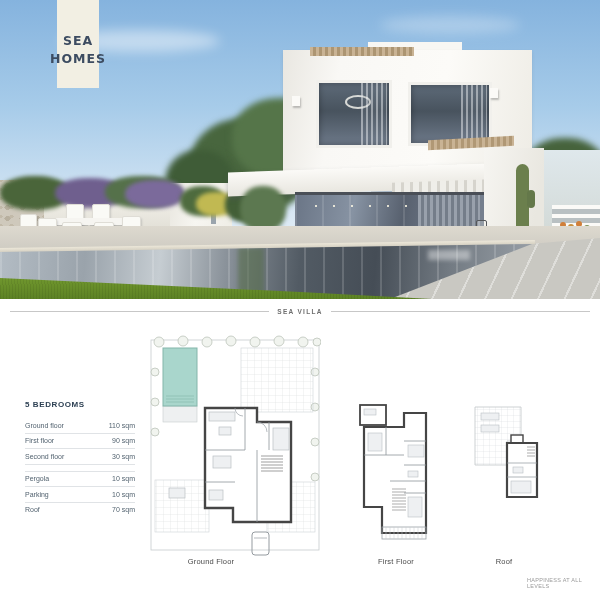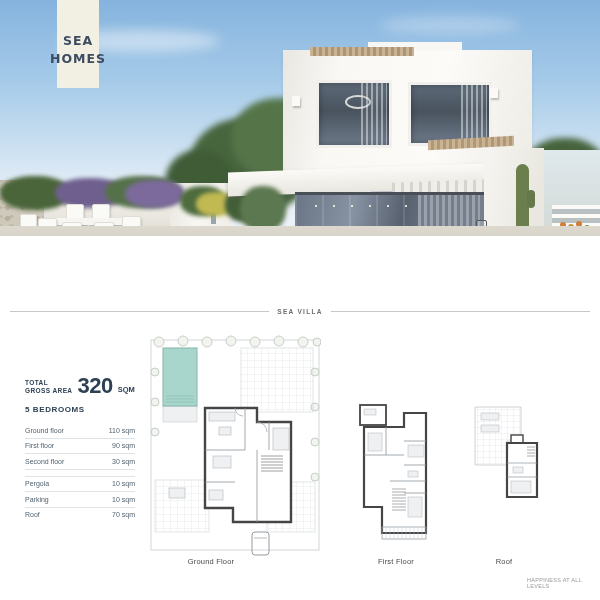--- a/index.html
+++ b/index.html
@@ -1,20 +1,20 @@
 <!DOCTYPE html>
 <html><head>
 <meta charset="utf-8">
 <style>
   html,body{margin:0;padding:0;background:#fff;}
   .page{position:relative;width:600px;height:600px;background:#fff;overflow:hidden;
         font-family:"Liberation Sans",sans-serif;}
 
   
-  .photo{position:absolute;left:0;top:0;width:600px;height:236px;overflow:hidden;}
+  .photo{position:absolute;left:0;top:0;width:600px;height:299px;overflow:hidden;}
   .sky{position:absolute;inset:0;background:linear-gradient(180deg,#85b3de 0%,#a6cbe9 35%,#cfe2f2 65%,#e9f1f8 84%,#edf2f6 100%);}
   .cloud{position:absolute;background:rgba(255,255,255,.45);border-radius:50%;filter:blur(6px);}
   .blob{position:absolute;border-radius:46%;filter:blur(3px);}
   .wall{position:absolute;left:0;top:196px;width:186px;height:42px;background:linear-gradient(180deg,#f3f1ea,#dedbd2);}
   .stonewall{position:absolute;left:0;top:180px;width:44px;height:80px;background:#cfc9bc;
      background-image:radial-gradient(#b8b09f 28%,transparent 30%),radial-gradient(#c2baa9 26%,transparent 28%);
      background-size:15px 11px,11px 9px;background-position:0 0,6px 5px;}
   .distant-house{position:absolute;left:38px;top:186px;width:27px;height:15px;background:#f4f3ee;box-shadow:1px 1px 2px rgba(0,0,0,.08);}
   .lowbldg{position:absolute;left:170px;top:183px;width:62px;height:56px;background:linear-gradient(100deg,#e9e7e0 0%,#f7f6f1 45%,#efede6 100%);}
   .slit{position:absolute;left:211px;top:198px;width:5px;height:26px;background:#9aa4ad;}
@@ -90,21 +90,21 @@
   .divider{position:absolute;left:10px;right:10px;top:308px;display:flex;align-items:center;gap:8px;}
   .divider .line{flex:1;height:1px;background:#c7c7c7;}
   .divider .lbl{font-size:6.5px;font-weight:700;color:#6e6e6e;letter-spacing:1.3px;}
 
   
   .info{position:absolute;left:25px;top:376px;width:110px;color:#2e4154;}
   .total{display:flex;align-items:flex-end;gap:5px;}
   .tl{display:flex;flex-direction:column;font-size:6.5px;font-weight:700;letter-spacing:.4px;line-height:8px;}
   .tv{font-size:22px;font-weight:700;line-height:19px;letter-spacing:-.5px;}
   .tu{font-size:7.5px;font-weight:700;margin-bottom:1px;}
-  .bedrooms{margin-top:10px;font-size:8px;font-weight:700;letter-spacing:.6px;}
+  .bedrooms{margin-top:24px;font-size:8px;font-weight:700;letter-spacing:.6px;}
   .rows{margin-top:9px;}
   .row{display:flex;justify-content:space-between;align-items:center;height:14.5px;border-bottom:1px solid #e0e3e6;
        font-size:7px;color:#52626f;}
   .rows2{margin-top:6px;border-top:1px solid #e0e3e6;}
   .row.last{border-bottom:none;}
 
   
   .plan{position:absolute;}
   .plan-label{position:absolute;font-size:7.5px;color:#4a4a4a;transform:translateX(-50%);letter-spacing:.2px;z-index:4;}
   .happiness{position:absolute;left:527px;top:577px;font-size:5.5px;color:#999;letter-spacing:.3px;z-index:4;}
@@ -230,28 +230,20 @@
     </div>
   </div>
 
   <div class="divider">
     <div class="line"></div>
     <span class="lbl">SEA VILLA</span>
     <div class="line"></div>
   </div>
 
   <div class="info">
-    <div class="total">
-      <div class="tl">
-        <span>TOTAL</span>
-        <span>GROSS AREA</span>
-      </div>
-      <div class="tv">320</div>
-      <div class="tu">SQM</div>
-    </div>
     <div class="bedrooms">5 BEDROOMS</div>
 
     <div class="rows">
       <div class="row">
         <span>Ground floor</span>
         <span>110 sqm</span>
       </div>
       <div class="row">
         <span>First floor</span>
         <span>90 sqm</span>

